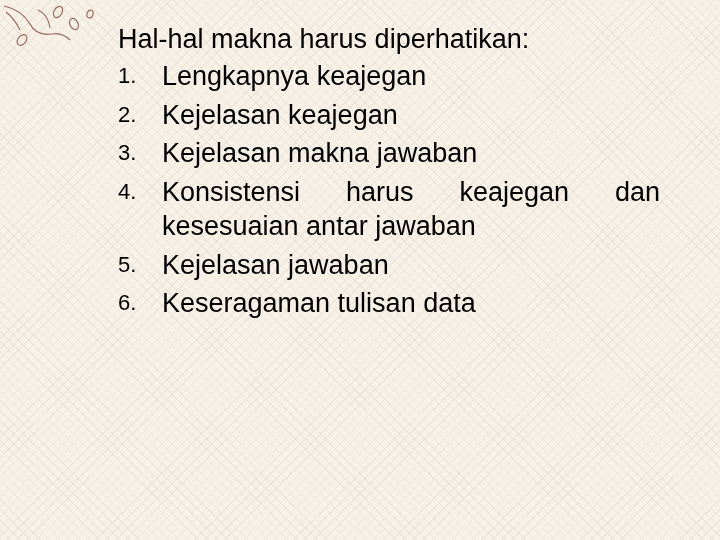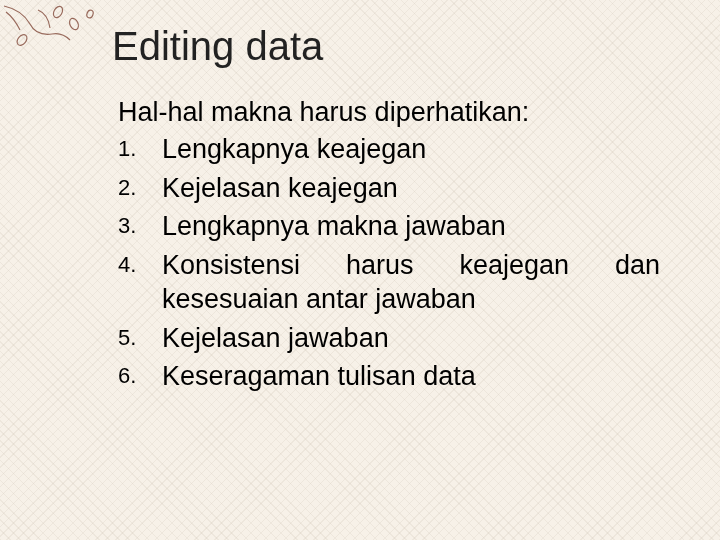--- a/index.html
+++ b/index.html
@@ -95,36 +95,35 @@
         <path d="M38 10 Q 48 14, 50 28"></path>
         <ellipse cx="58" cy="12" rx="4" ry="6" transform="rotate(30 58 12)"></ellipse>
         <ellipse cx="74" cy="24" rx="4" ry="6" transform="rotate(-25 74 24)"></ellipse>
         <ellipse cx="22" cy="40" rx="4" ry="6" transform="rotate(40 22 40)"></ellipse>
         <ellipse cx="90" cy="14" rx="3" ry="4" transform="rotate(20 90 14)"></ellipse>
       </g>
     </svg>
   </div>
 
   <div class="content">
-    <h1 class="title">Editing data</h1>
 
     <p class="intro">Hal-hal makna harus diperhatikan:</p>
 
     <ol class="points">
       <li>
         <span class="num">1.</span>
         <span class="txt">Lengkapnya keajegan</span>
       </li>
       <li>
         <span class="num">2.</span>
         <span class="txt">Kejelasan keajegan</span>
       </li>
       <li>
         <span class="num">3.</span>
-        <span class="txt">Lengkapnya makna jawaban</span>
+        <span class="txt">Kejelasan makna jawaban</span>
       </li>
       <li class="justify">
         <span class="num">4.</span>
         <span class="txt">Konsistensi harus keajegan dan kesesuaian antar jawaban</span>
       </li>
       <li>
         <span class="num">5.</span>
         <span class="txt">Kejelasan jawaban</span>
       </li>
       <li>

